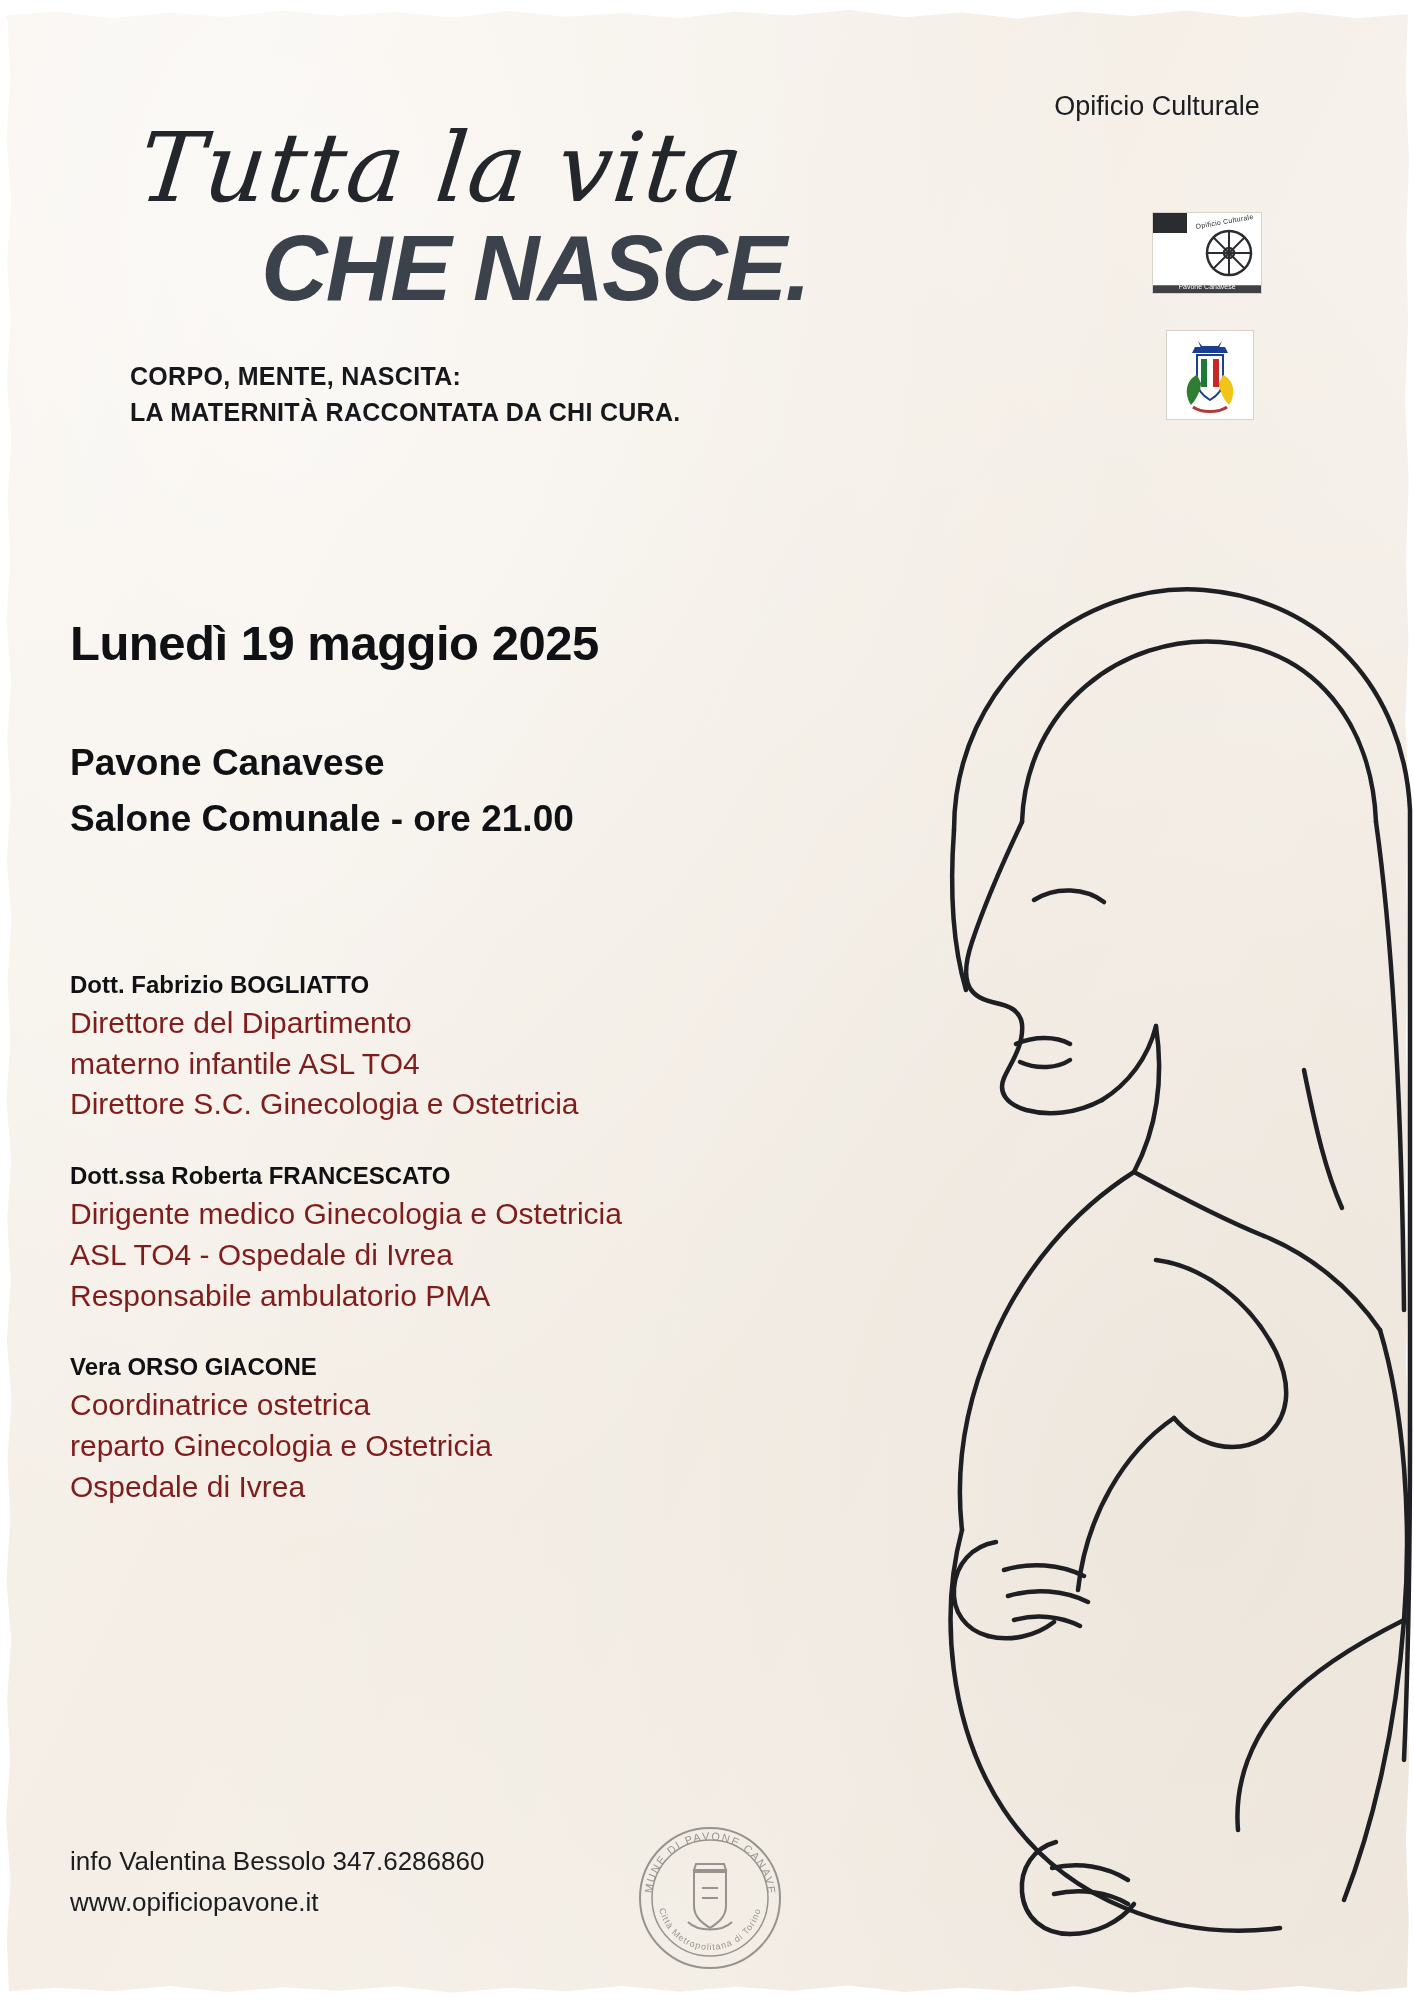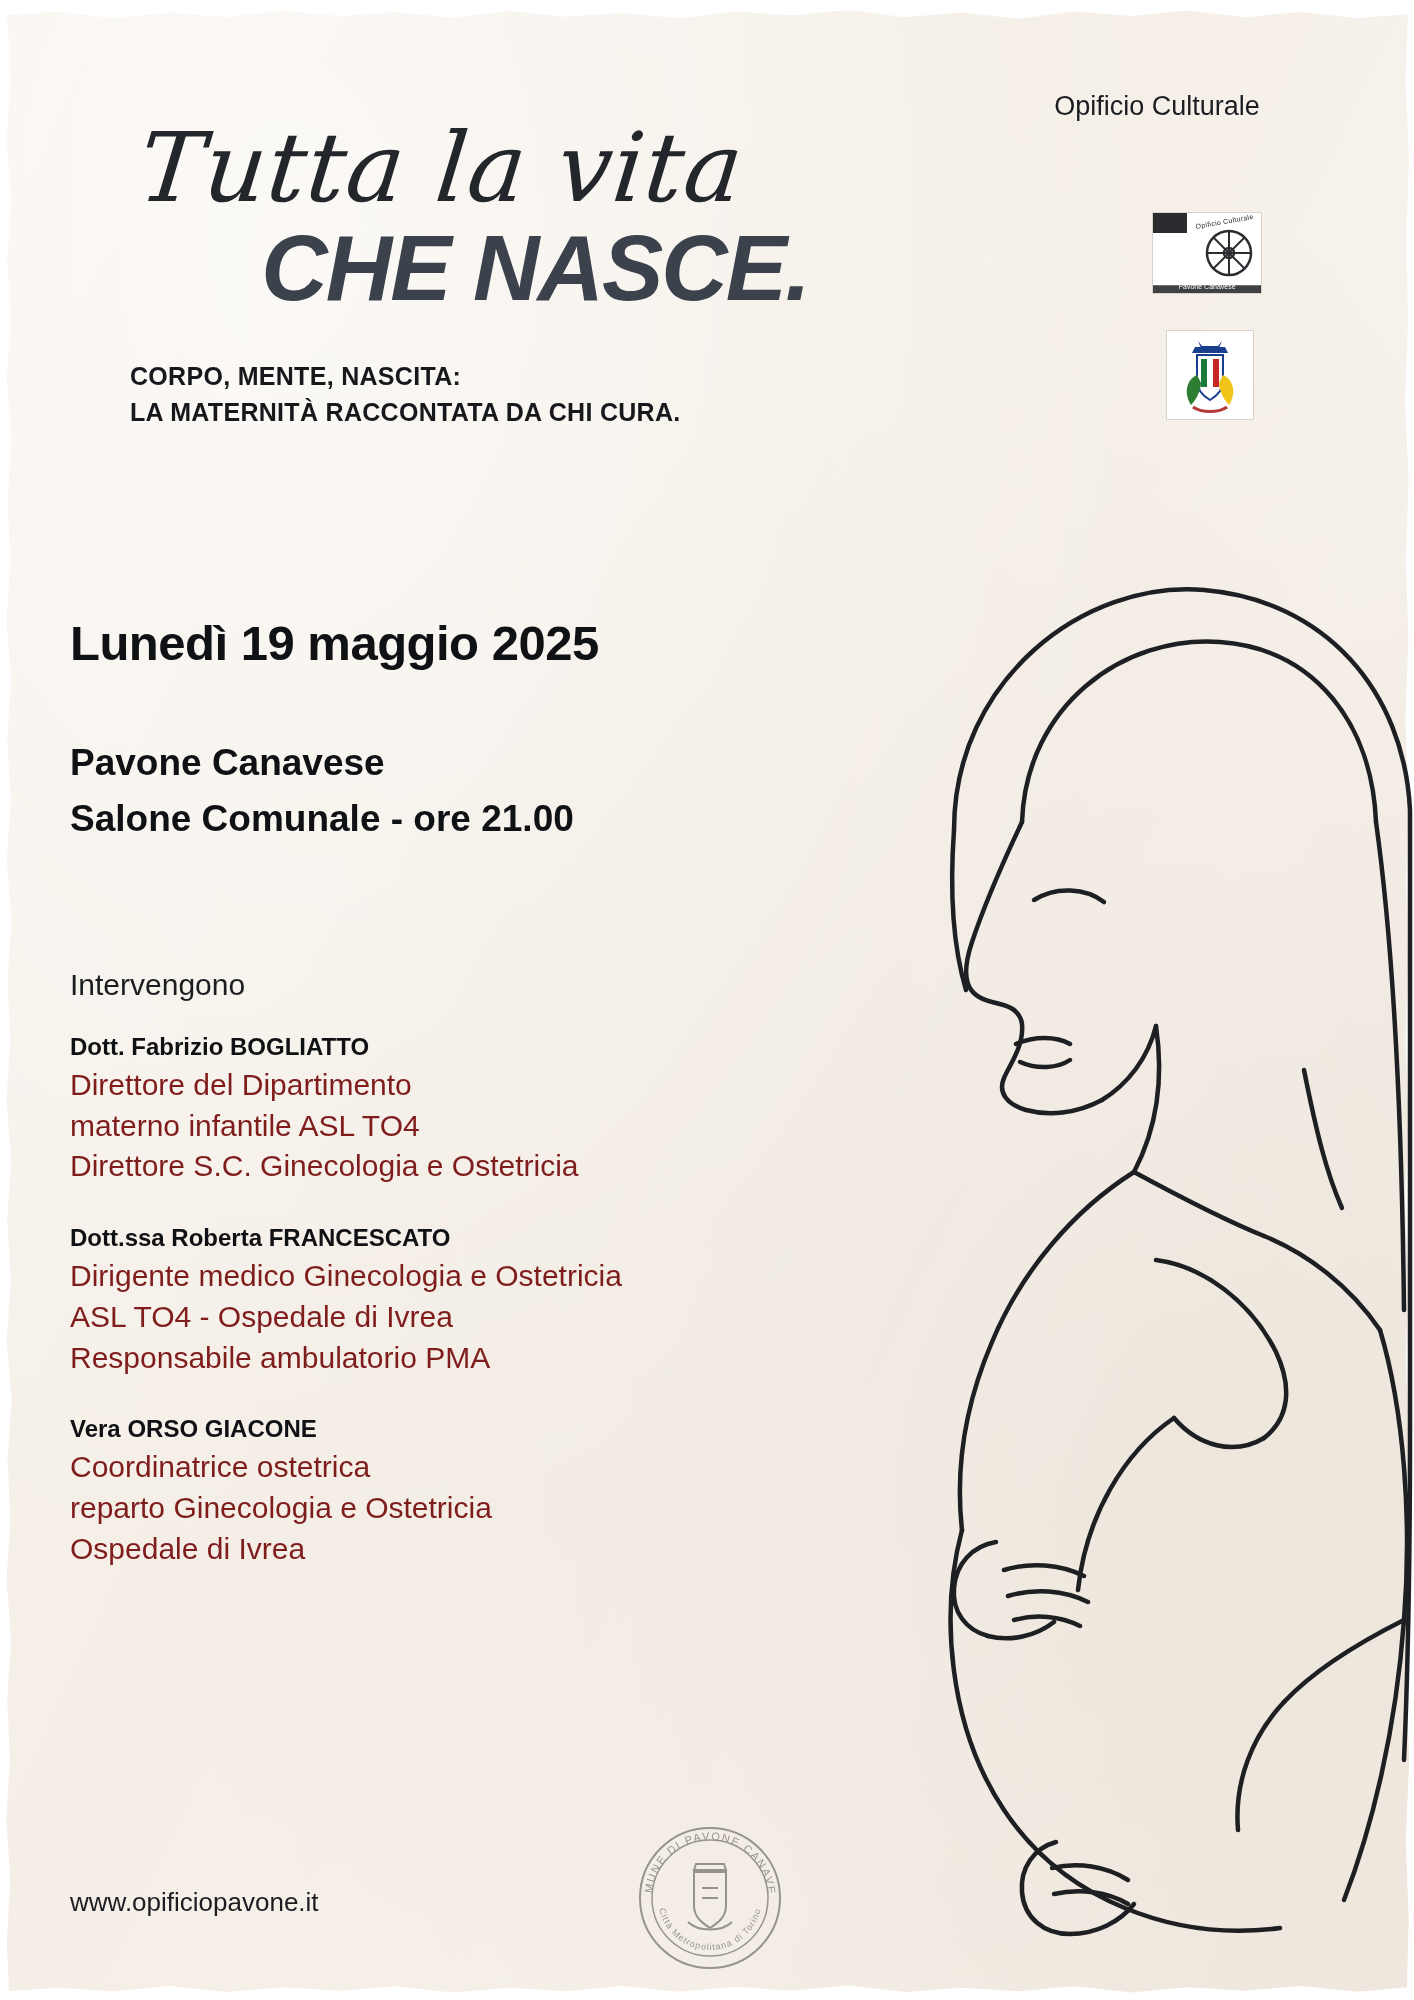--- a/index.html
+++ b/index.html
@@ -337,21 +337,20 @@
     </svg>
   </div>
 
   <div id="date-line">Lunedì 19 maggio 2025</div>
   <div id="place-line">
     <div>Pavone Canavese</div>
     <div>Salone Comunale - ore 21.00</div>
   </div>
 
   <div id="speakers">
-    <div class="intro">Intervengono</div>
 
     <div class="speaker">
       <div class="name">Dott. Fabrizio BOGLIATTO</div>
       <div class="role">Direttore del Dipartimento</div>
       <div class="role">materno infantile ASL TO4</div>
       <div class="role">Direttore S.C. Ginecologia e Ostetricia</div>
     </div>
 
     <div class="speaker">
       <div class="name">Dott.ssa Roberta FRANCESCATO</div>
@@ -362,20 +361,21 @@
 
     <div class="speaker">
       <div class="name">Vera ORSO GIACONE</div>
       <div class="role">Coordinatrice ostetrica</div>
       <div class="role">reparto Ginecologia e Ostetricia</div>
       <div class="role">Ospedale di Ivrea</div>
     </div>
   </div>
 
   <div id="footer">
+    <div>info Valentina Bessolo 347.6286860</div>
     <div>www.opificiopavone.it</div>
   </div>
 
   <svg id="stamp" viewBox="0 0 160 160">
     <defs>
       <path id="arc-top" d="M 22 80 A 58 58 0 0 1 138 80"></path>
       <path id="arc-bottom" d="M 28 80 A 52 52 0 0 0 132 80"></path>
     </defs>
     <circle cx="80" cy="80" r="70" fill="none" stroke="#4a4a4a" stroke-width="2"></circle>
     <circle cx="80" cy="80" r="58" fill="none" stroke="#4a4a4a" stroke-width="1.5"></circle>

